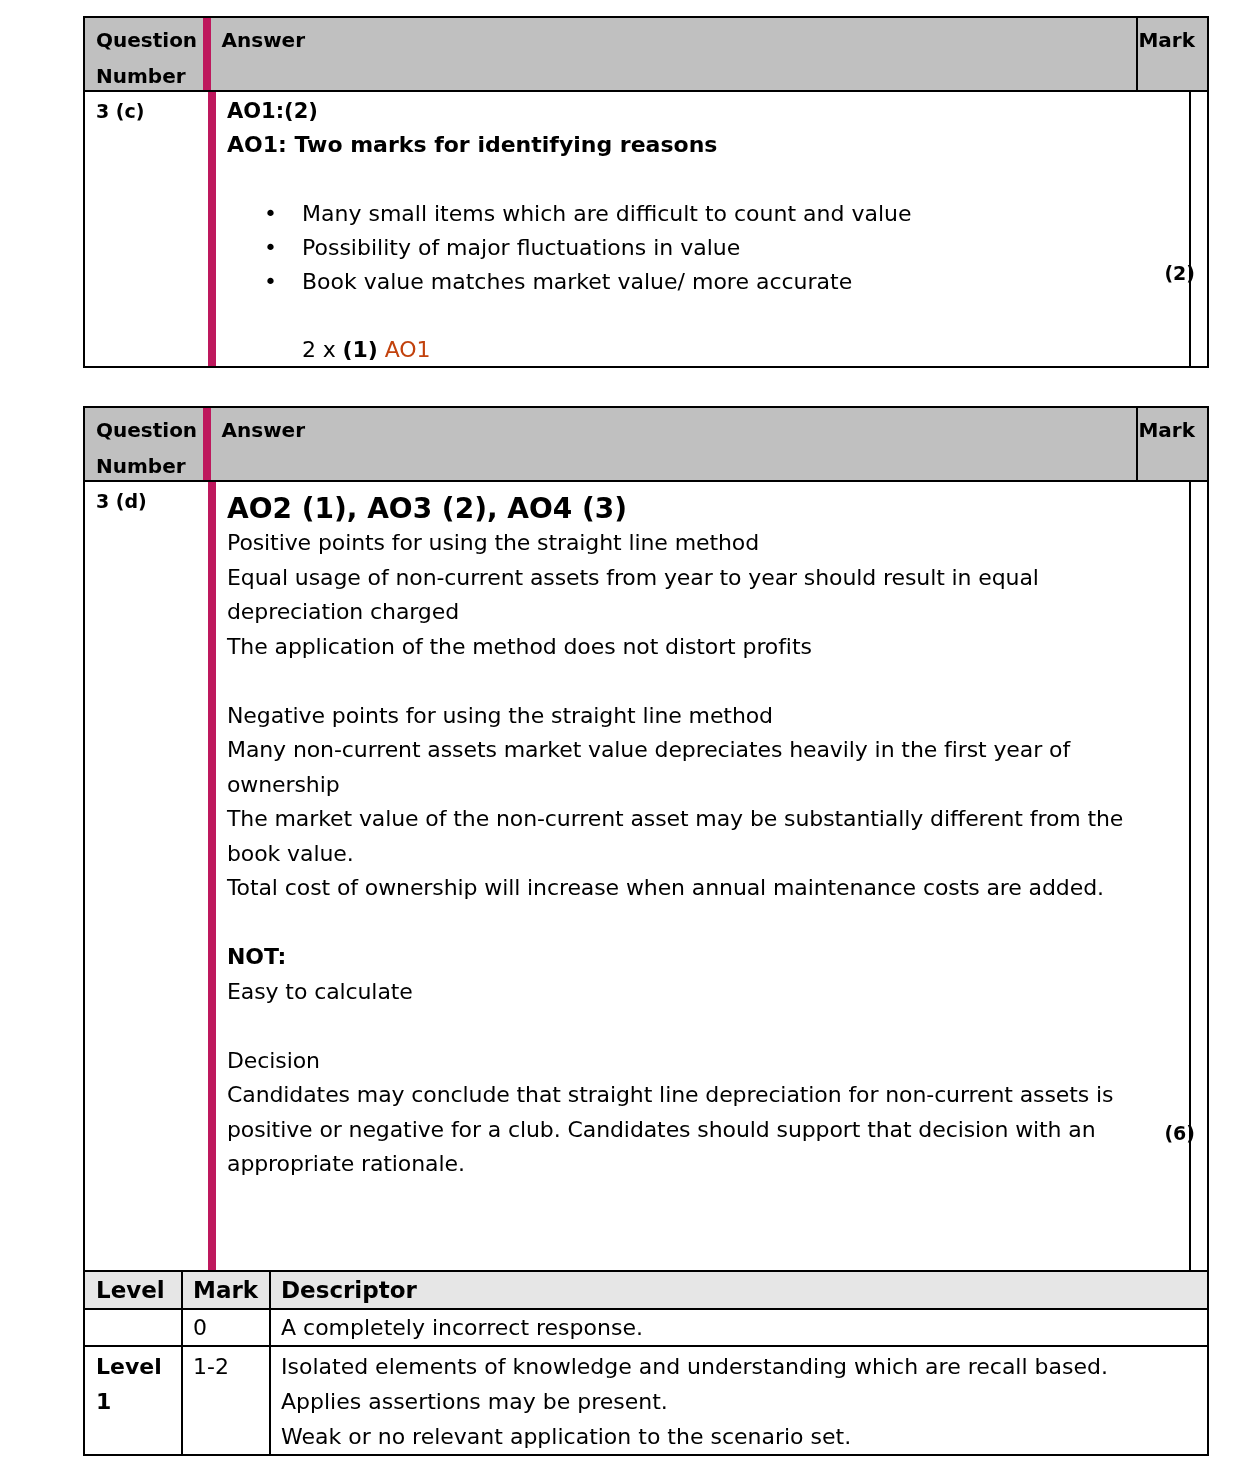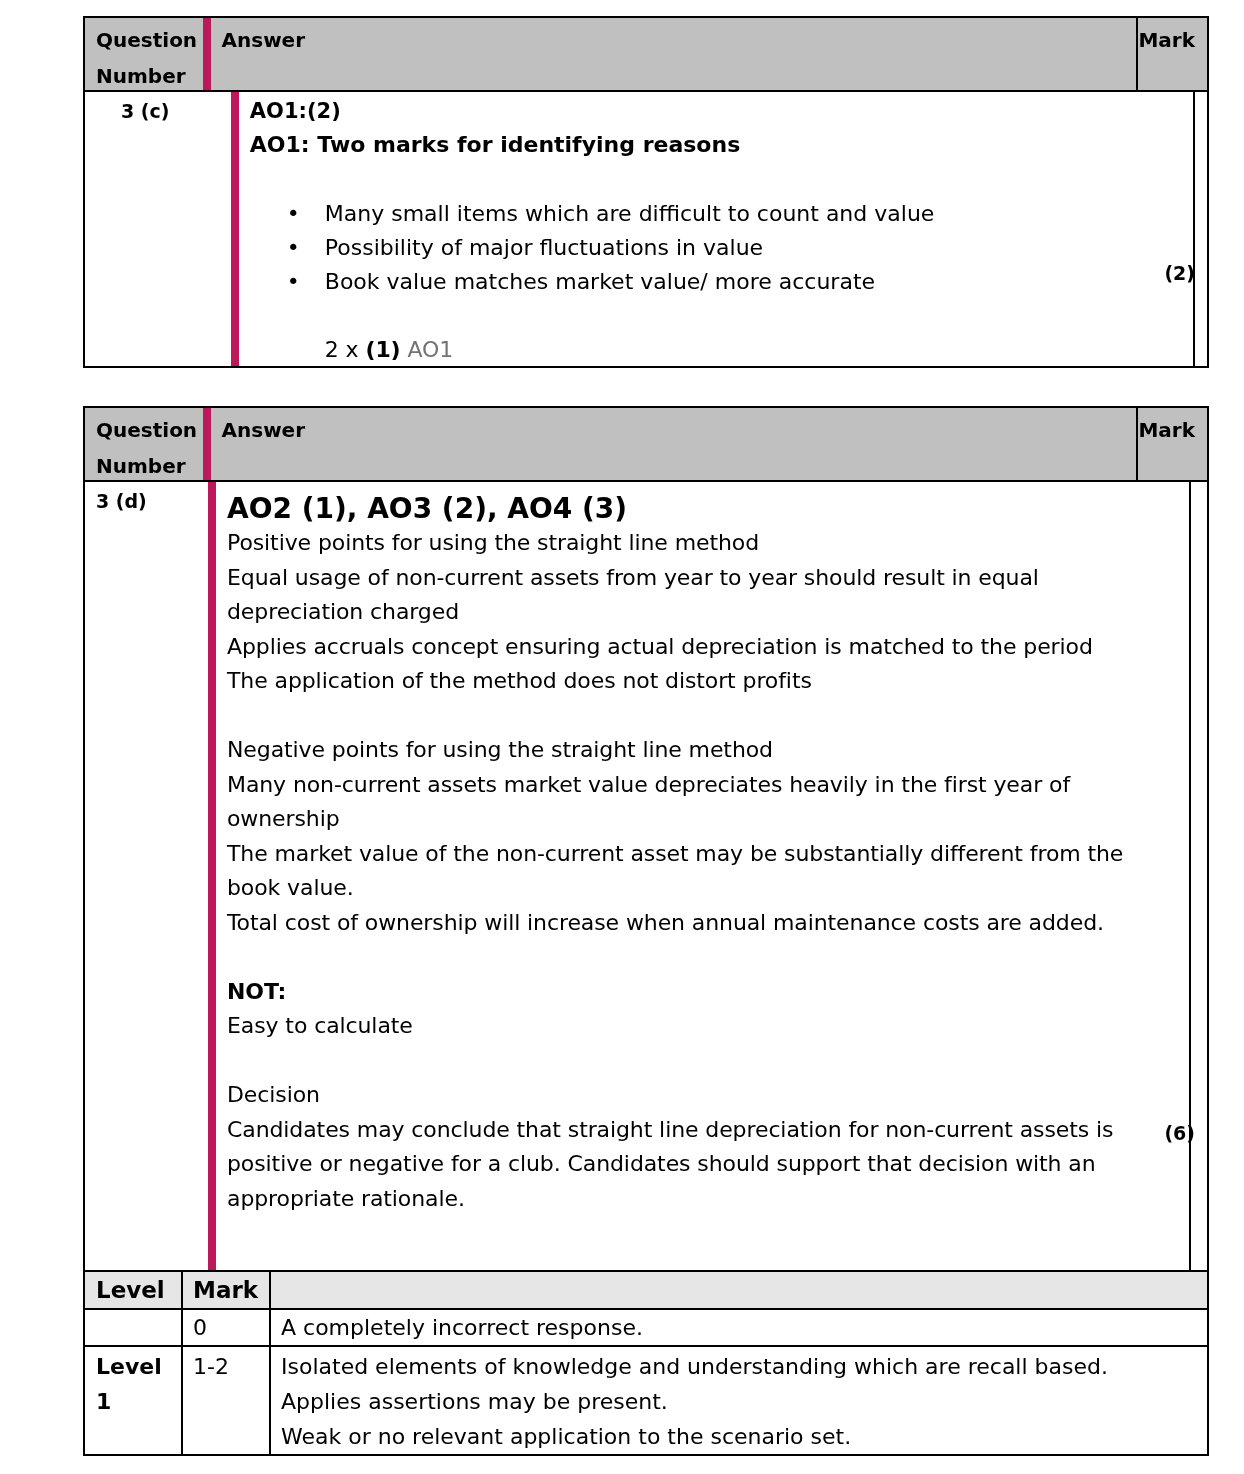--- a/index.html
+++ b/index.html
@@ -15,21 +15,21 @@
     .c3 { flex: 1; box-sizing: border-box; padding: 4px 12px 0 0; text-align: right; position: relative; }
     .hdr .cell { font-weight: bold; font-size: 20px; line-height: 36px; }
     .bold { font-weight: bold; }
     .q { font-weight: bold; font-size: 19px; line-height: 30px; }
     .ao-head { font-weight: bold; font-size: 21px; line-height: 34px; }
     .txt { font-size: 22px; line-height: 34.5px; letter-spacing: -0.1px; }
     .bullets { margin: 0; padding: 0 0 0 75px; list-style: none; }
     .bullets li { position: relative; font-size: 22px; line-height: 34px; }
     .bullets li::before { content: "•"; position: absolute; left: -38px; top: 0; font-size: 22px; }
     .mark-val { position: absolute; right: 12px; font-weight: bold; font-size: 19px; }
-    .red { color: #737373; }
+    .red { color: #c2410c; }
     .spacer { height: 34.5px; }
     
     .lvl { position: absolute; left: 83px; top: 1270px; width: 1126px; border: 2px solid #000; border-top: 2px solid #000; box-sizing: border-box; }
     .lrow { display: flex; border-bottom: 2px solid #000; box-sizing: border-box; }
     .lrow:last-child { border-bottom: none; }
     .l1 { width: 98px; border-right: 2px solid #000; box-sizing: border-box; padding-left: 11px; }
     .l2 { width: 88px; border-right: 2px solid #000; box-sizing: border-box; padding-left: 10px; }
     .l3 { flex: 1; box-sizing: border-box; padding-left: 10px; }
     .lhead { background: #e6e6e6; font-weight: bold; font-size: 23px; line-height: 36px; }
     .lcell { font-size: 22px; line-height: 35px; }
@@ -39,21 +39,21 @@
 
 <div class="tbl" style="top:16px; height:352px;">
   <div class="row hdr">
     <div class="c1 cell">
       <div>Question</div>
       <div>Number</div>
     </div>
     <div class="c2 cell">Answer</div>
     <div class="c3 cell" style="padding-right:12px;">Mark</div>
   </div>
-  <div class="row" style="height:274px;margin-left:25px;">
+  <div class="row" style="height:274px;">
     <div class="c1">
       <span class="q">3 (c)</span>
     </div>
     <div class="c2" style="padding-top:2px;">
       <div class="ao-head">AO1:(2)</div>
       <div class="ao-head" style="font-size:22px;">AO1: Two marks for identifying reasons</div>
       <div style="height:35px;"></div>
       <ul class="bullets">
         <li>Many small items which are difficult to count and value</li>
         <li>Possibility of major fluctuations in value</li>
@@ -80,21 +80,20 @@
     <div class="c3 cell" style="padding-right:12px;">Mark</div>
   </div>
   <div class="row" style="height:790px;border-radius:9px;">
     <div class="c1">
       <span class="q">3 (d)</span>
     </div>
     <div class="c2" style="padding-top:2px; padding-right:20px;">
       <div class="ao-head" style="font-size:28px;margin-top:8px;">AO2 (1), AO3 (2), AO4 (3)</div>
       <div class="txt">Positive points for using the straight line method</div>
       <div class="txt">Equal usage of non-current assets from year to year should result in equal depreciation charged</div>
-      <div class="txt">Applies accruals concept ensuring actual depreciation is matched to the period</div>
       <div class="txt">The application of the method does not distort profits</div>
       <div class="spacer"></div>
       <div class="txt">Negative points for using the straight line method</div>
       <div class="txt">Many non-current assets market value depreciates heavily in the first year of ownership</div>
       <div class="txt">The market value of the non-current asset may be substantially different from the book value.</div>
       <div class="txt">Total cost of ownership will increase when annual maintenance costs are added.</div>
       <div class="spacer"></div>
       <div class="txt bold">NOT:</div>
       <div class="txt">Easy to calculate</div>
       <div class="spacer"></div>
@@ -104,20 +103,21 @@
     <div class="c3">
       <span class="mark-val" style="top:640px;">(6)</span>
     </div>
   </div>
 </div>
 
 <div class="lvl">
   <div class="lrow lhead">
     <div class="l1">Level</div>
     <div class="l2">Mark</div>
+    <div class="l3">Descriptor</div>
   </div>
   <div class="lrow">
     <div class="l1 lcell"></div>
     <div class="l2 lcell">0</div>
     <div class="l3 lcell">
       <div>A completely incorrect response.</div>
     </div>
   </div>
   <div class="lrow">
     <div class="l1 lcell" style="padding-top:2px;font-weight:bold;">Level 1</div>

